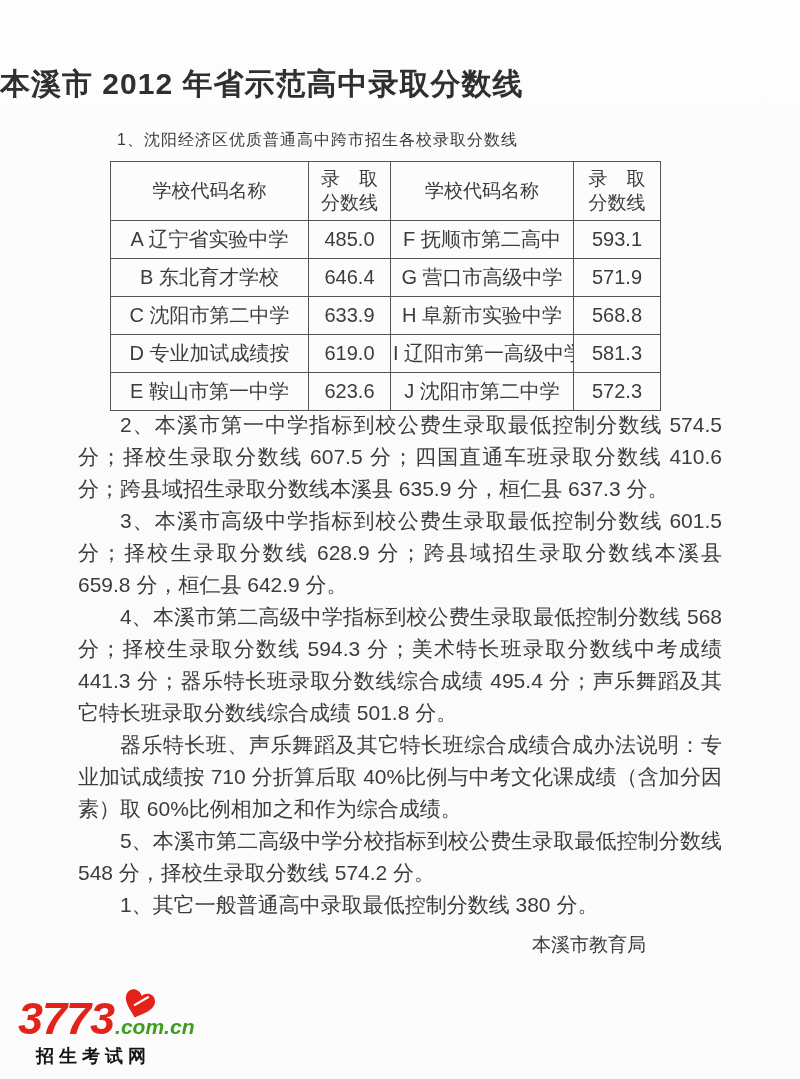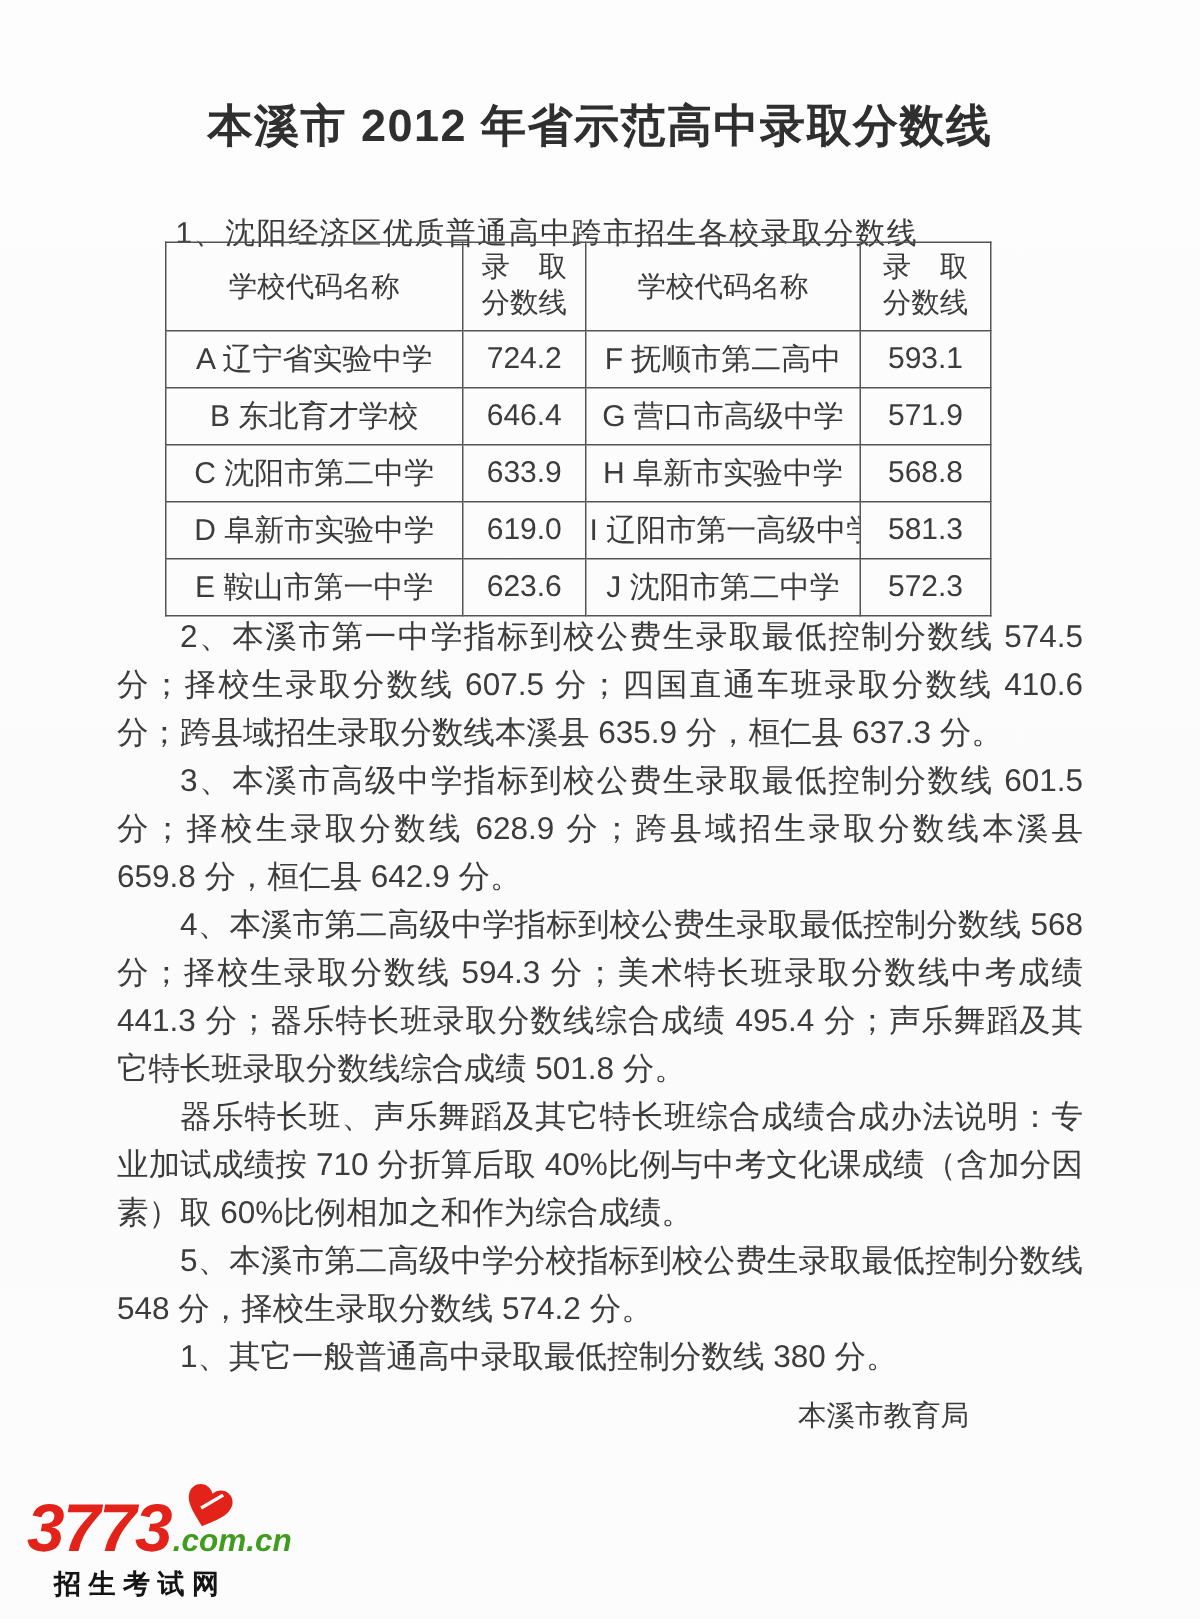--- a/index.html
+++ b/index.html
@@ -10,27 +10,27 @@
     color:#3f3f3f;
     position:relative;
     overflow:hidden;
   }
   .page{
     position:absolute;inset:0;
     background:linear-gradient(180deg,#fdfdfd 0%,#fbfbfb 60%,#fcfcfc 100%);
   }
   .doc-title{
     position:absolute;top:64px;left:0;width:800px;
-    text-align:center;
+    text-align:left;
     font-size:30px;font-weight:bold;color:#2f2f2f;
     letter-spacing:1px;
   }
   .section-heading{
-    position:absolute;top:142px;left:117px;
-    font-size:20px;color:#3b3b3b;
+    position:absolute;top:130px;left:117px;
+    font-size:16px;color:#3b3b3b;
     letter-spacing:1px;
   }
   table.score-table{
     position:absolute;top:161px;left:110px;
     width:550px;
     border-collapse:collapse;
     table-layout:fixed;
     font-size:20px;color:#3c3c3c;
   }
   table.score-table td,table.score-table th{
@@ -119,38 +119,38 @@
         <th>学校代码名称</th>
         <th class="hdr-two-line">
           <span>录　取</span>
           <span>分数线</span>
         </th>
       </tr>
     </thead>
     <tbody>
       <tr>
         <td>A 辽宁省实验中学</td>
-        <td>724.2</td>
+        <td>485.0</td>
         <td>F 抚顺市第二高中</td>
         <td>593.1</td>
       </tr>
       <tr>
         <td>B 东北育才学校</td>
         <td>646.4</td>
         <td>G 营口市高级中学</td>
         <td>571.9</td>
       </tr>
       <tr>
         <td>C 沈阳市第二中学</td>
         <td>633.9</td>
         <td>H 阜新市实验中学</td>
         <td>568.8</td>
       </tr>
       <tr>
-        <td>D 阜新市实验中学</td>
+        <td>D 专业加试成绩按</td>
         <td>619.0</td>
         <td>I 辽阳市第一高级中学</td>
         <td>581.3</td>
       </tr>
       <tr>
         <td>E 鞍山市第一中学</td>
         <td>623.6</td>
         <td>J 沈阳市第二中学</td>
         <td>572.3</td>
       </tr>

